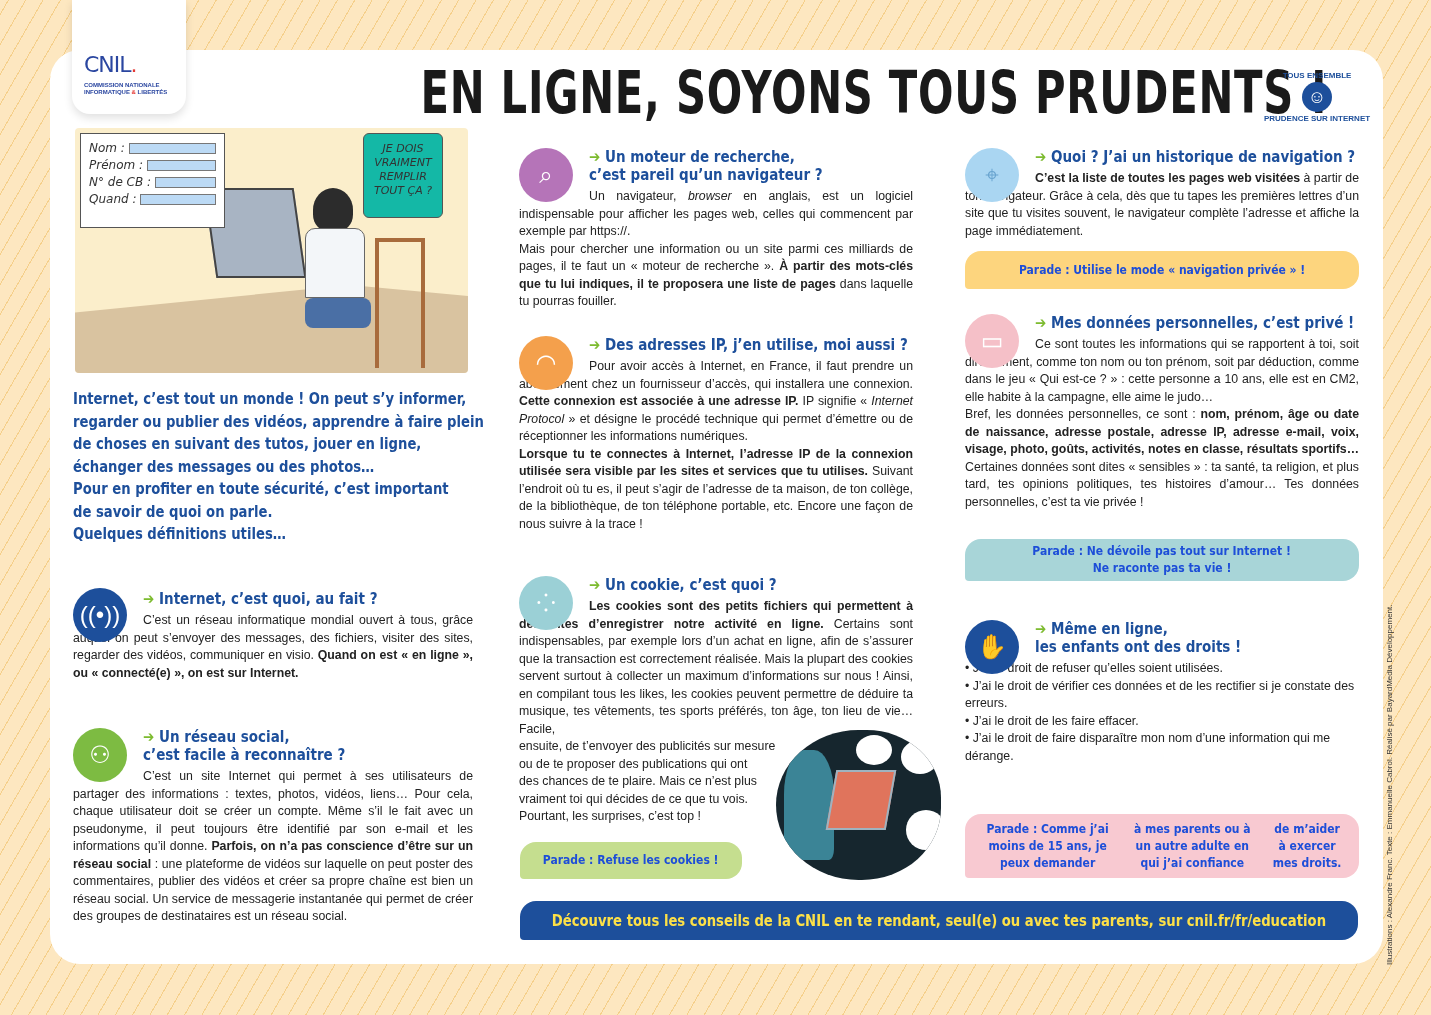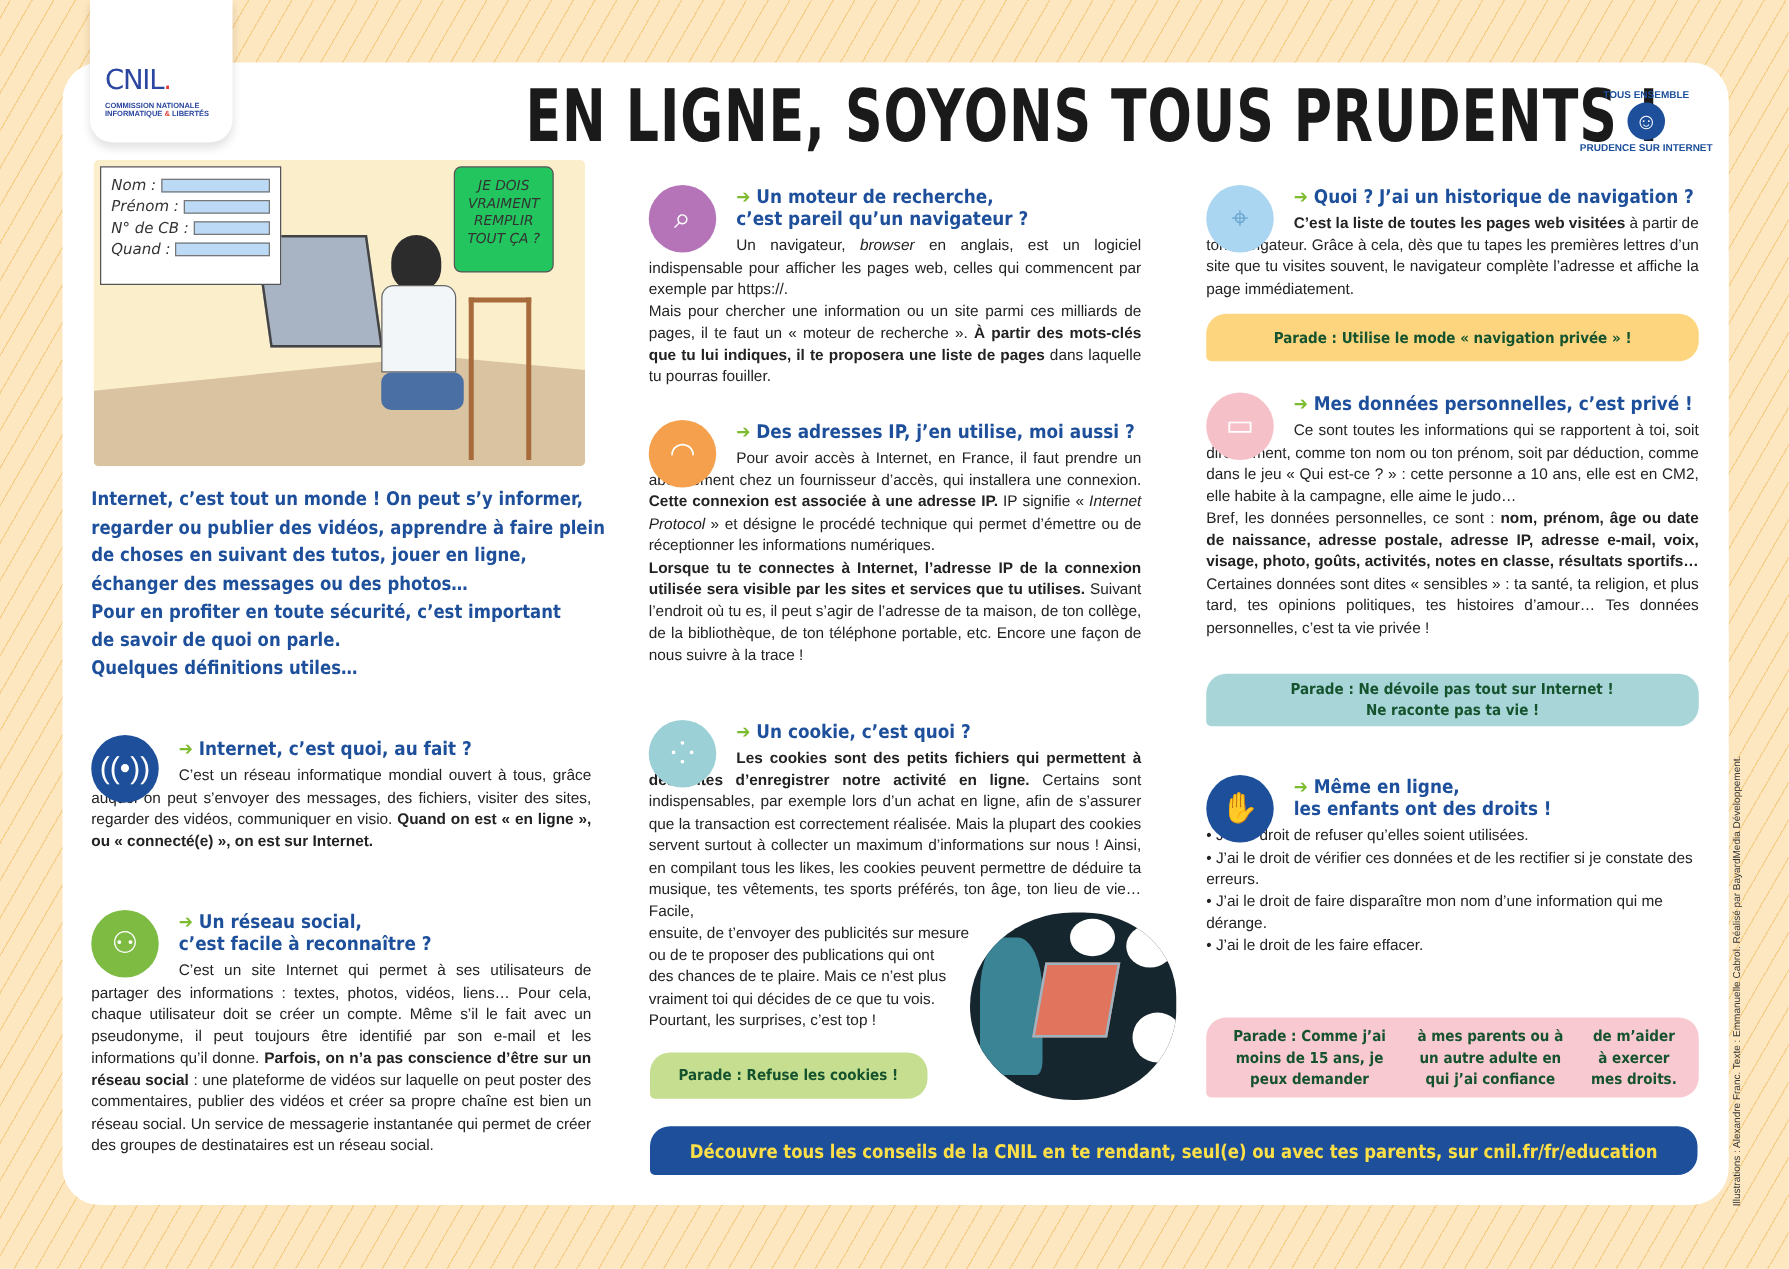--- a/index.html
+++ b/index.html
@@ -40,33 +40,33 @@
   .illus .desk { position: absolute; left: 0; bottom: 0; width: 100%; height: 110px; background: #d9c3a0; clip-path: polygon(0 45%, 70% 20%, 100% 30%, 100% 100%, 0 100%); }
   .illus .laptop { position: absolute; left: 135px; top: 60px; width: 90px; height: 90px; background: #a8b4c3; border: 2px solid #444; transform: skewX(8deg); }
   .illus .boy { position: absolute; left: 230px; top: 60px; width: 80px; height: 150px; }
   .illus .boy .head { width: 40px; height: 44px; background: #2c2c2c; border-radius: 50% 50% 40% 40%; margin-left: 8px; }
   .illus .boy .shirt { width: 60px; height: 70px; background: #f3f6f9; border: 1px solid #666; margin-top: -4px; border-radius: 10px 10px 0 0; }
   .illus .boy .pants { width: 66px; height: 30px; background: #4a6fa5; border-radius: 8px; }
   .illus .chair { position: absolute; left: 300px; top: 110px; width: 50px; height: 130px; border: 4px solid #a86b3c; border-bottom: none; }
   .bubble-form { position: absolute; left: 5px; top: 5px; width: 145px; height: 95px; background: #fff; border: 1.5px solid #555; padding: 6px 8px; font-family: "DejaVu Sans", sans-serif; font-size: 12px; color: #333; line-height: 17px; }
   .bubble-form .row { display: flex; align-items: center; gap: 4px; }
   .bubble-form .field { flex: 1; height: 11px; background: #bcdaf5; border: 1px solid #777; }
-  .bubble-speech { position: absolute; left: 288px; top: 5px; width: 80px; height: 85px; background: #22c55e; border: 1.5px solid #555; border-radius: 6px; padding: 8px 6px; font-family: "DejaVu Sans", sans-serif; font-size: 11px; color: #333; line-height: 14px; text-align: center; }
+  .bubble-speech { position: absolute; left: 288px; top: 5px; width: 80px; height: 85px; background: #14b8a6; border: 1.5px solid #555; border-radius: 6px; padding: 8px 6px; font-family: "DejaVu Sans", sans-serif; font-size: 11px; color: #333; line-height: 14px; text-align: center; }
 
   .intro { position: absolute; left: 73px; top: 388px; width: 400px; font-family: "DejaVu Sans", sans-serif; font-weight: bold; color: #1d4f9b; font-size: 15px; line-height: 22.5px; transform: scaleX(0.88); transform-origin: left top; white-space: nowrap; }
 
   .section { position: absolute; font-size: 12.3px; line-height: 17.5px; text-align: justify; color: #222; }
   .section b { font-weight: bold; }
   .icon-circle { position: absolute; left: 0; top: 0; width: 54px; height: 54px; border-radius: 50%; display: flex; align-items: center; justify-content: center; color: #fff; font-size: 24px; }
   .sec-head { font-family: "DejaVu Sans", sans-serif; font-weight: bold; color: #1d4f9b; font-size: 15px; line-height: 18px; margin-left: 70px; transform: scaleX(0.9); transform-origin: left; white-space: nowrap; }
   .sec-head .arrow { color: #7dbb2f; }
   .sec-body { margin-top: 4px; }
   .indent { display: inline-block; width: 70px; height: 1px; }
 
-  .parade { position: absolute; border-radius: 16px 16px 16px 4px; font-family: "DejaVu Sans", sans-serif; font-weight: bold; font-size: 12px; line-height: 17px; text-align: center; color: #14532d; display: flex; align-items: center; justify-content: center; padding: 4px 10px; }
+  .parade { position: absolute; border-radius: 16px 16px 16px 4px; font-family: "DejaVu Sans", sans-serif; font-weight: bold; font-size: 12px; line-height: 17px; text-align: center; color: #1d4ed8; display: flex; align-items: center; justify-content: center; padding: 4px 10px; }
   .parade .txt { transform: scaleX(0.9); }
 
   .cookie-illus { position: absolute; left: 776px; top: 730px; width: 165px; height: 150px; background: #16262e; border-radius: 50% 45% 48% 50%; overflow: hidden; }
   .cookie-illus .screen { position: absolute; left: 55px; top: 40px; width: 60px; height: 60px; background: #e0745c; border: 2px solid #9fb3c0; transform: skewX(-10deg); }
   .cookie-illus .girl { position: absolute; left: 8px; top: 20px; width: 50px; height: 110px; background: #3b8496; border-radius: 40% 40% 10% 10%; }
   .cookie-illus .b1 { position: absolute; left: 80px; top: 5px; width: 36px; height: 30px; background: #fff; border-radius: 50%; }
   .cookie-illus .b2 { position: absolute; left: 125px; top: 10px; width: 38px; height: 34px; background: #fff; border-radius: 50%; }
   .cookie-illus .b3 { position: absolute; left: 130px; top: 80px; width: 40px; height: 40px; background: #fff; border-radius: 50%; }
 
   .footer-bar { position: absolute; left: 520px; top: 901px; width: 838px; height: 39px; background: #1d4f9b; border-radius: 16px 16px 16px 4px; color: #fde047; font-family: "DejaVu Sans", sans-serif; font-weight: bold; font-size: 15px; display: flex; align-items: center; justify-content: center; }
@@ -203,22 +203,22 @@
   <span class="txt">Ne raconte pas ta vie !</span>
 </div>
 
 <div class="section" style="left:965px;top:620px;width:394px;text-align:left;">
   <div class="icon-circle" style="background:#1d4f9b;">✋</div>
   <div class="sec-head"><span class="arrow">➔</span> <span>Même en ligne,</span></div>
   <div class="sec-head">les enfants ont des droits !</div>
   <div class="sec-body">
     <div>• J’ai le droit de refuser qu’elles soient utilisées.</div>
     <div>• J’ai le droit de vérifier ces données et de les rectifier si je constate des erreurs.</div>
+    <div>• J’ai le droit de les faire effacer.</div>
     <div>• J’ai le droit de faire disparaître mon nom d’une information qui me dérange.</div>
-    <div>• J’ai le droit de les faire effacer.</div>
   </div>
 </div>
 <div class="parade" style="left:965px;top:814px;width:394px;height:64px;background:#f8c9d1;flex-direction:row;">
   <span class="txt">Parade : Comme j’ai moins de 15 ans, je peux demander</span>
   <span class="txt">à mes parents ou à un autre adulte en qui j’ai confiance</span>
   <span class="txt">de m’aider à exercer mes droits.</span>
 </div>
 
 <div class="footer-bar">
     <span>Découvre tous les conseils de la CNIL en te rendant, seul(e) ou avec tes parents, sur cnil.fr/fr/education</span>

